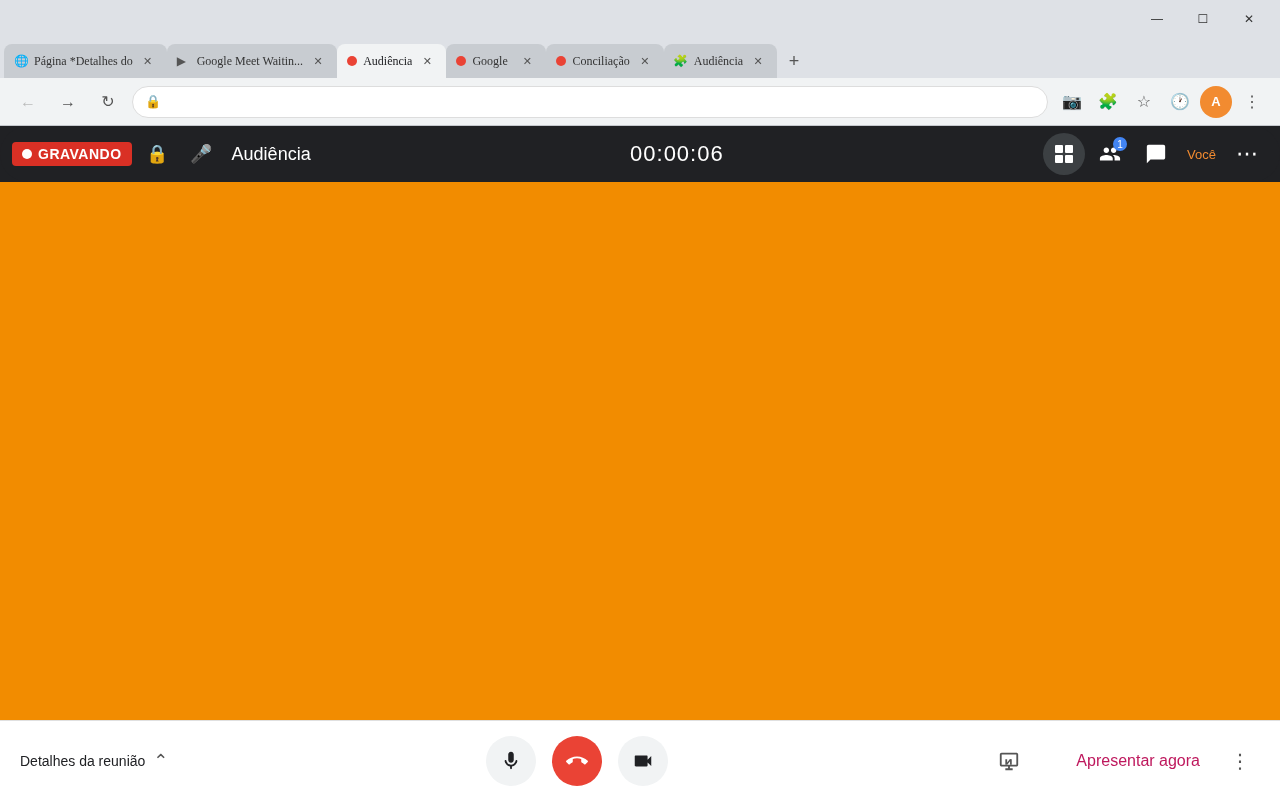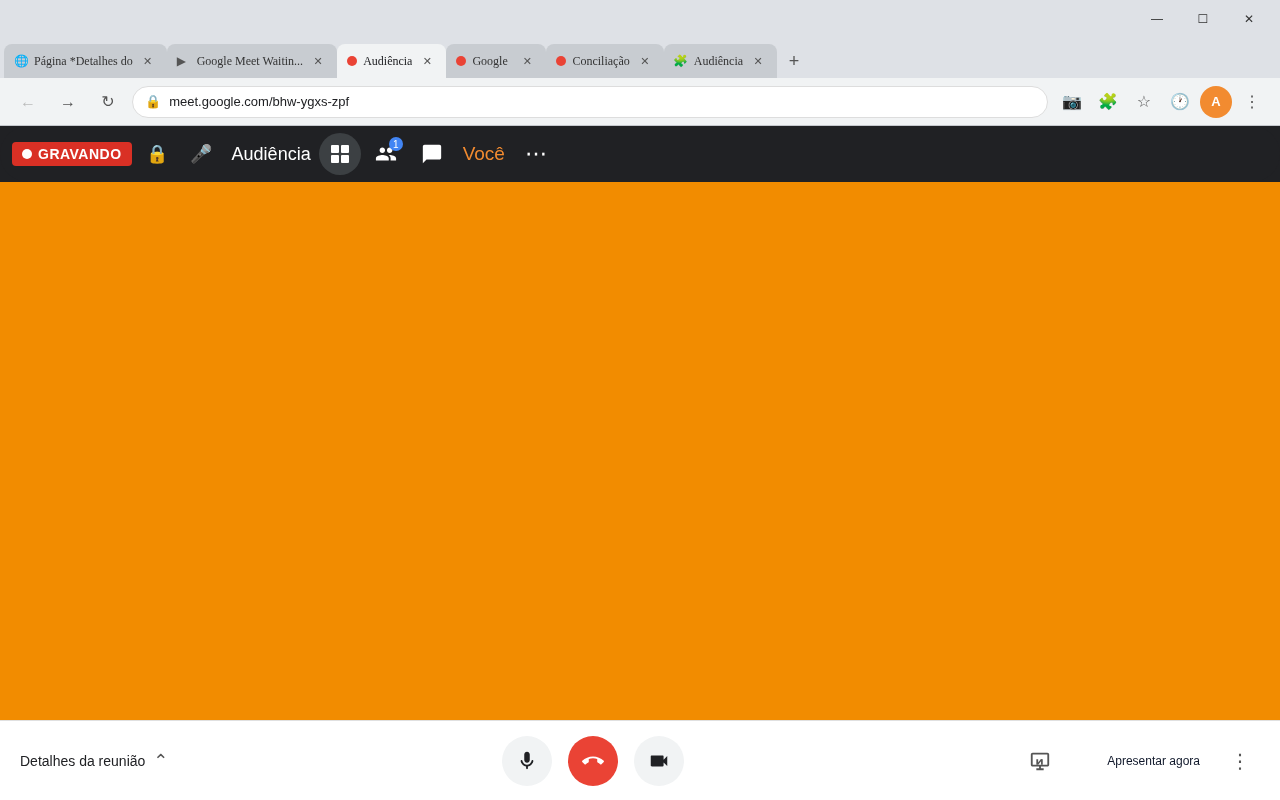--- a/index.html
+++ b/index.html
@@ -112,21 +112,21 @@
     .timer { flex: 1; text-align: center; color: white; font-size: 22px; font-weight: 400; letter-spacing: 1px; }
     .topbar-right { display: flex; align-items: center; gap: 4px; }
     .topbar-icon-btn {
       width: 42px; height: 42px; border: none; background: transparent; cursor: pointer;
       border-radius: 50%; display: flex; align-items: center; justify-content: center;
       color: white; font-size: 20px;
     }
     .topbar-icon-btn.active { background: #3c4043; }
     .badge-icon { position: relative; }
     .badge { position: absolute; top: 4px; right: 4px; background: #4285f4; border-radius: 50%; width: 14px; height: 14px; font-size: 10px; color: white; display: flex; align-items: center; justify-content: center; }
-    .you-label { color: #f28b30; font-size: 19px; font-weight: 500; padding: 0 6px; }
+    .you-label { color: #f28b30; font-size: 13px; font-weight: 500; padding: 0 6px; }
     .more-btn {
       width: 42px; height: 42px; border: none; background: transparent; cursor: pointer;
       border-radius: 50%; display: flex; align-items: center; justify-content: center; color: white; font-size: 22px;
     }
 
     
     .meet-main { flex: 1; background: #ff8c00; position: relative; }
 
     
     .meet-bottombar {
@@ -144,21 +144,21 @@
       display: flex; align-items: center; justify-content: center; font-size: 20px;
       background: #f1f3f4; color: #202124;
     }
     .bottom-btn.end { background: #ea4335; color: white; }
     .bottom-right { display: flex; align-items: center; gap: 8px; }
     .present-btn {
       display: flex; align-items: center; gap: 8px;
       cursor: pointer; border: none; background: transparent; padding: 8px 12px;
       border-radius: 24px;
     }
-    .present-label { font-size: 12px; color: #0f172a; margin-left: 48px; }
+    .present-label { font-size: 16px; color: #be185d; margin-left: 48px; }
     .more-options-btn {
       width: 40px; height: 40px; border: none; background: transparent; cursor: pointer;
       border-radius: 50%; display: flex; align-items: center; justify-content: center; font-size: 20px; color: #555;
     }
   </style>
 </head>
 <body>
 
 <div class="browser-frame">
 
@@ -210,21 +210,20 @@
     </div>
     <div class="tab-new">+</div>
   </div>
 
   <div class="omnibox-bar">
     <button class="nav-btn disabled">←</button>
     <button class="nav-btn">→</button>
     <button class="nav-btn">↻</button>
     <div class="omnibox">
       <span class="omnibox-lock">🔒</span>
-      <span class="omnibox-url">meet.google.com/bhw-ygxs-zpf</span>
     </div>
     <div class="omnibox-right-icons">
       <button class="omnibox-icon-btn">📷</button>
       <button class="omnibox-icon-btn">🧩</button>
       <button class="omnibox-icon-btn">☆</button>
       <button class="omnibox-icon-btn">🕐</button>
       <button class="profile-btn">A</button>
       <button class="omnibox-icon-btn">⋮</button>
     </div>
   </div>
@@ -232,20 +231,21 @@
   <div class="meet-app">
 
     <div class="meet-topbar">
       <div class="recording-badge">
         <span class="recording-dot"></span>
         <span class="recording-label">GRAVANDO</span>
       </div>
       <button class="lock-btn">🔒</button>
       <button class="mic-btn">🎤</button>
       <span class="meeting-title">Audiência</span>
+      <div class="timer">00:00:06</div>
       <div class="topbar-right">
         <button class="topbar-icon-btn active">
           <svg width="22" height="22" viewBox="0 0 22 22" fill="white">
             <rect x="2" y="2" width="8" height="8" rx="1"></rect>
             <rect x="12" y="2" width="8" height="8" rx="1"></rect>
             <rect x="2" y="12" width="8" height="8" rx="1"></rect>
             <rect x="12" y="12" width="8" height="8" rx="1"></rect>
           </svg>
         </button>
         <button class="topbar-icon-btn badge-icon" style="position:relative;">

